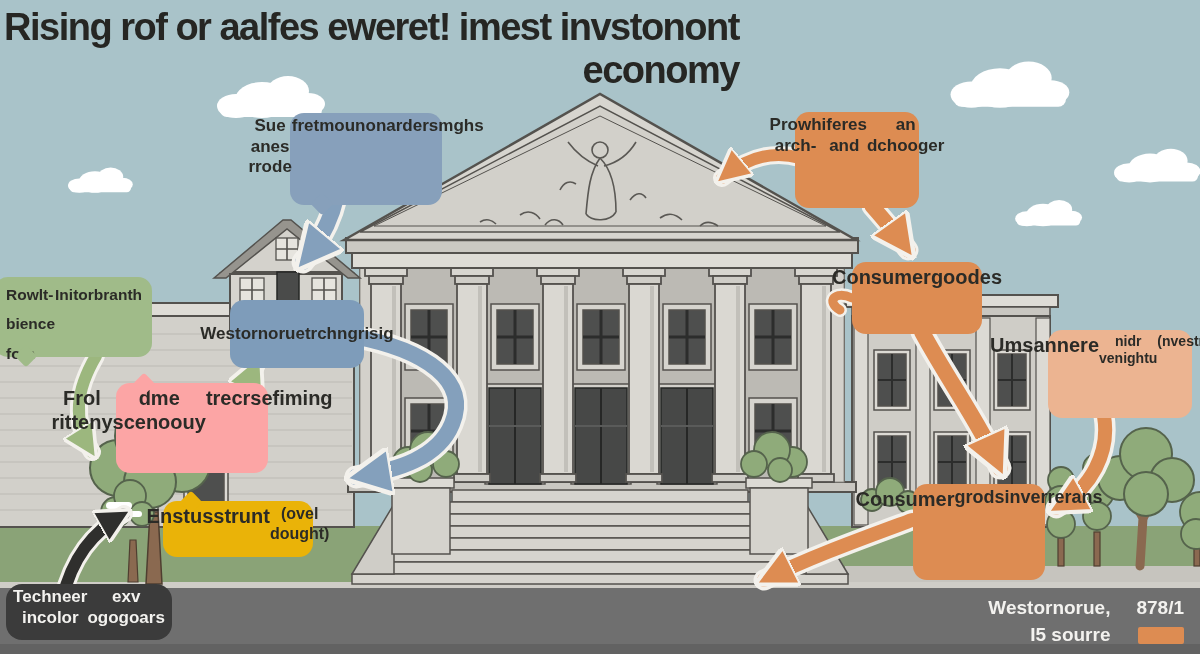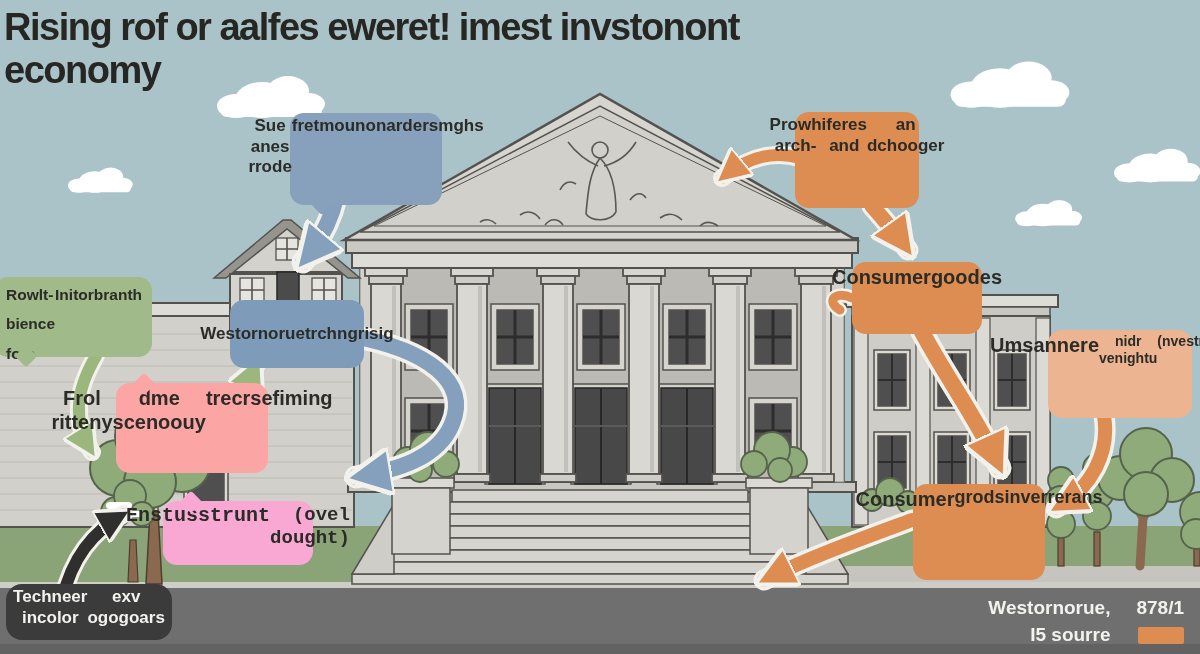--- a/index.html
+++ b/index.html
@@ -7,21 +7,21 @@
     position:relative;width:1200px;height:654px;overflow:hidden;
     font-family:"Liberation Sans",sans-serif;background:#a9c3c9;
   }
   .scene{position:absolute;inset:0;z-index:0;}
   
   .title{
     position:absolute;left:4px;top:6px;z-index:3;margin:0;
     font-size:38px;font-weight:800;letter-spacing:-1.5px;line-height:1.14;
     color:#262623;
   }
-  .title span{display:block;}
+  .title span{display:block;text-align:right;}
   
   .co{
     position:absolute;z-index:2;border-radius:14px;box-sizing:border-box;
     padding:3px 10px;text-align:center;font-weight:700;color:#2b2b27;
     line-height:1.22;display:flex;flex-direction:row;justify-content:center;
   }
   .co .big{font-size:20px;font-weight:800;}
   .co .med{font-size:20px;}
   .tail-bl::after,.tail-tl::after{
     content:"";position:absolute;width:16px;height:16px;background:inherit;
@@ -33,22 +33,22 @@
   .co-prowh   {left:795px;top:112px;width:124px;height:96px;background:#dd8c52;font-size:17px;}
   .co-goods   {left:852px;top:262px;width:130px;height:72px;background:#dd8c52;font-size:20px;font-weight:800;}
   .co-invest  {left:1048px;top:330px;width:144px;height:88px;background:#ecb491;}
   .co-invest .sm{font-size:14px;}
   .co-cinv    {left:913px;top:484px;width:132px;height:96px;background:#dd8c52;font-size:18px;}
   .co-cinv .big{font-size:20px;}
   .co-science {left:-6px;top:277px;width:158px;height:80px;background:#a0bb89;font-size:15.5px;
                text-align:left;padding-left:12px;line-height:1.9;}
   .co-free    {left:116px;top:383px;width:152px;height:90px;background:#fca5a5;}
   .co-west    {left:230px;top:300px;width:134px;height:68px;background:#7e9cba;font-size:17px;align-items:center;}
-  .co-enst    {left:163px;top:501px;width:150px;height:64px;background:#f9a8d4;font-family:Liberation Mono, monospace;}
-  .co-enst .sub{font-size:19px;text-align:right;}
+  .co-enst    {left:163px;top:501px;width:150px;height:56px;background:#eab308;}
+  .co-enst .sub{font-size:16px;}
   .co-tech    {left:6px;top:584px;width:166px;height:56px;background:#3b3b3b;color:#f3f2ef;
                font-size:17px;border-radius:16px;}
   
   .credits{
     position:absolute;right:16px;bottom:8px;z-index:3;
     display:grid;grid-template-columns:auto auto;column-gap:26px;row-gap:5px;
     justify-items:end;align-items:center;
     color:#f3f2ef;font-weight:700;font-size:19px;
   }
   .swatch{width:46px;height:17px;background:#dd8c52;border-radius:2px;}

